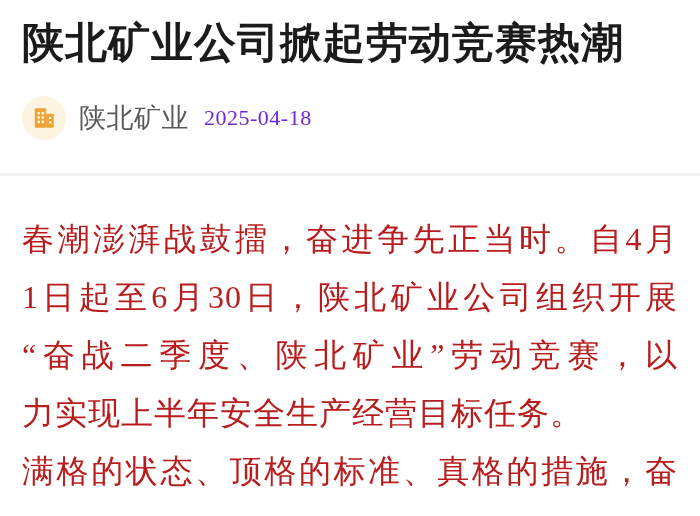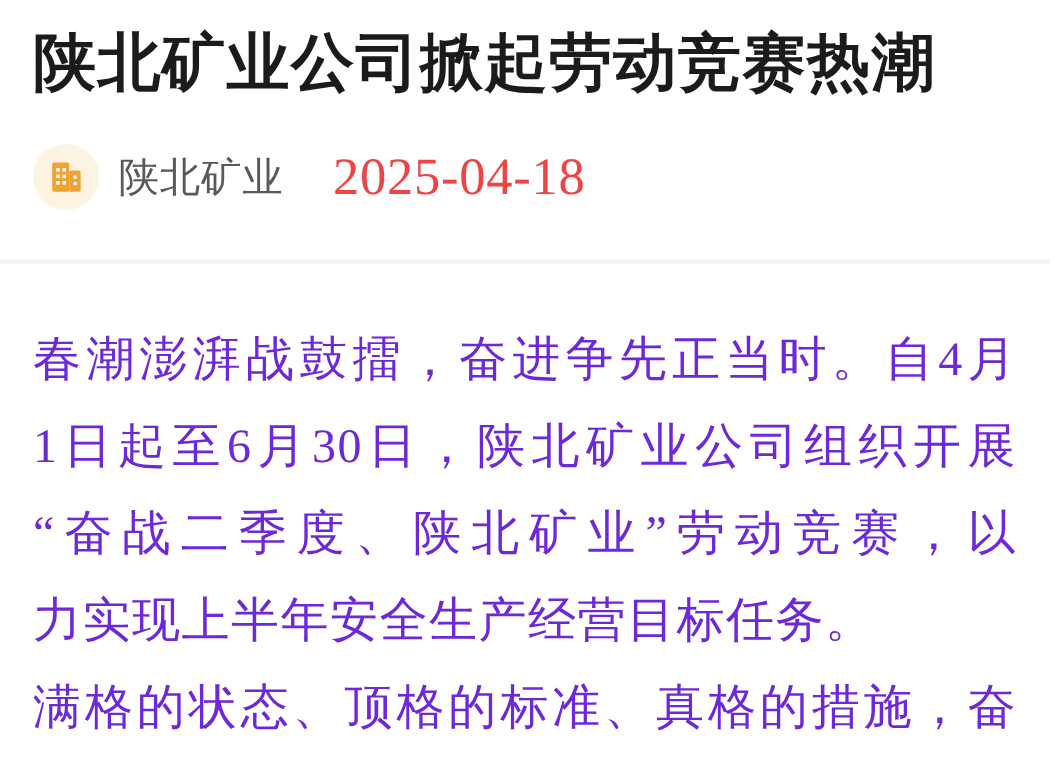--- a/index.html
+++ b/index.html
@@ -37,34 +37,34 @@
     flex: 0 0 auto;
   }
   .avatar svg { display: block; }
   .publisher-name {
     margin-left: 13px;
     font-size: 27px;
     color: #595959;
     letter-spacing: 0.5px;
   }
   .publish-date {
-    margin-left: 33px;
-    font-size: 35px;
-    color: #ef4444;
+    margin-left: 15px;
+    font-size: 22px;
+    color: #6d28d9;
     letter-spacing: 0.5px;
   }
   .divider {
     margin-top: 33px;
     width: 700px;
     height: 3px;
     background: #f4f4f4;
   }
   .article-body {
     margin: 34px 22px 0 22px;
-    color: #6d28d9;
+    color: #b91c1c;
   }
   .body-line {
     font-size: 32px;
     line-height: 58px;
     height: 58px;
     letter-spacing: 1px;
     text-align: justify;
     text-align-last: justify;
     white-space: nowrap;
   }

